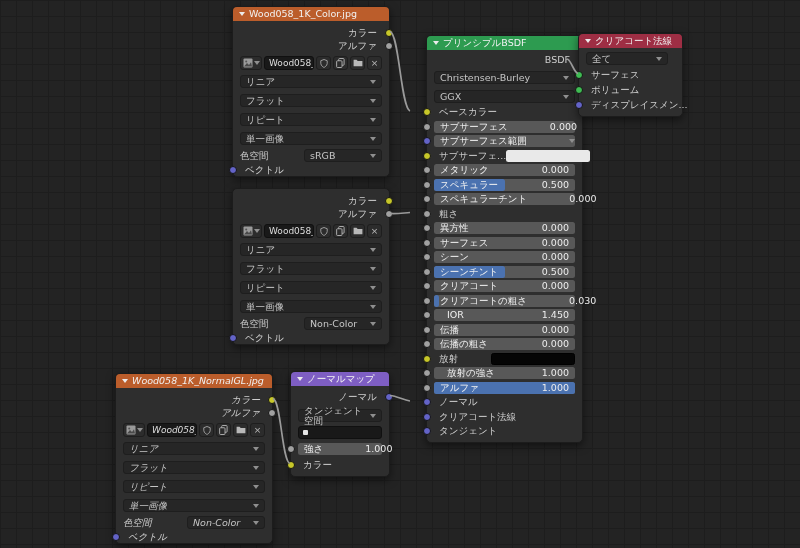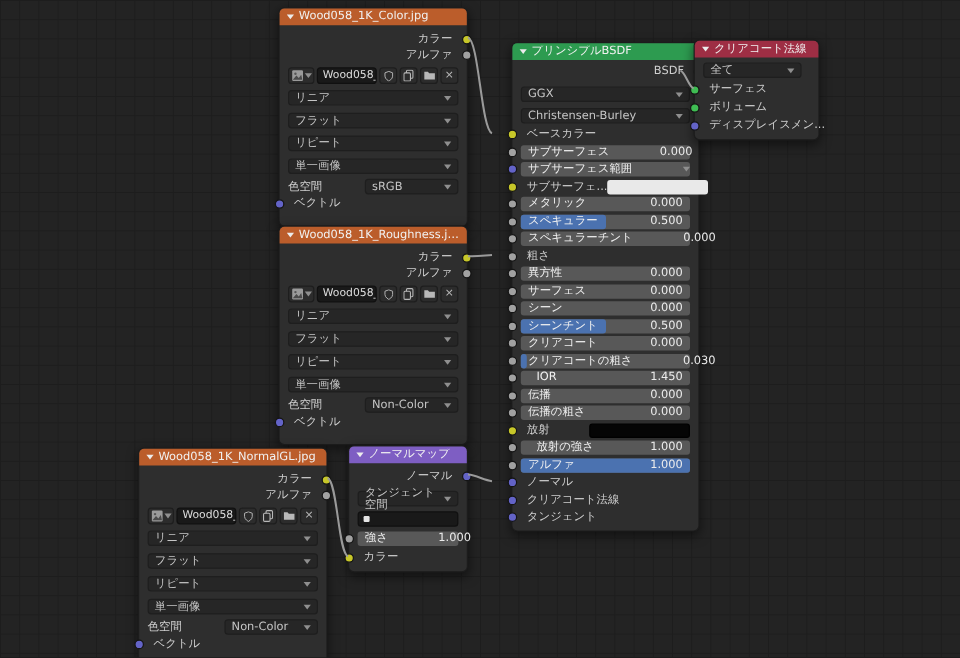--- a/index.html
+++ b/index.html
@@ -24,21 +24,21 @@
     height:14px;display:flex;align-items:center;gap:4px;
     padding:0 6px;border-radius:4px 4px 0 0;color:#f1f1f1;
     white-space:nowrap;overflow:hidden;
   }
   .h-tex{background:var(--header-texture,#bb5d2b);}
   .h-shader{background:var(--header-shader,#2d9b50);}
   .h-vector{background:var(--header-vector,#7e5ec3);}
   .h-output{background:var(--header-output,#9e2e44);}
   .tri{width:0;height:0;border-left:3px solid transparent;border-right:3px solid transparent;border-top:4px solid #ececec;flex:none;}
   .ht{overflow:hidden;text-overflow:ellipsis;white-space:nowrap;}
-  .body{padding:0 7px 12px;}
+  .body{padding:0 7px 0;}
   .row{position:relative;display:flex;align-items:center;}
   .row-out{height:13px;justify-content:flex-end;padding-right:5px;}
   .row-in{height:13px;padding-left:5px;}
   .lbl{white-space:nowrap;}
   .sock{position:absolute;width:8px;height:8px;border-radius:50%;border:1px solid #141414;top:calc(50% - 4px);z-index:3;}
   .sock.left{left:-11px;}
   .sock.right{right:-11px;}
   .s-yellow{background:var(--socket-color,#c7c729);}
   .s-gray{background:var(--socket-value,#a1a1a1);}
   .s-purple{background:var(--socket-vector,#6363c7);}
@@ -150,24 +150,20 @@
         </div>
       </div>
       <div class="row row-in" style="margin-top:1px;">
         <span class="sock left s-purple"></span>
         <span class="lbl">ベクトル</span>
       </div>
     </div>
   </div>
 
   <div class="node" style="left:232px;top:188px;width:158px;">
-    <div class="hd h-tex">
-      <i class="tri"></i>
-      <span class="ht">Wood058_1K_Roughness.jpg</span>
-    </div>
     <div class="body">
       <div class="row row-out" style="margin-top:5px;">
         <span class="lbl">カラー</span>
         <span class="sock right s-yellow"></span>
       </div>
       <div class="row row-out">
         <span class="lbl">アルファ</span>
         <span class="sock right s-gray"></span>
       </div>
       <div class="img-row">
@@ -223,21 +219,21 @@
           <i class="chev"></i>
         </div>
       </div>
       <div class="row row-in" style="margin-top:1px;">
         <span class="sock left s-purple"></span>
         <span class="lbl">ベクトル</span>
       </div>
     </div>
   </div>
 
-  <div class="node" style="left:115px;top:373px;width:158px;">
+  <div class="node" style="left:115px;top:373px;width:158px;font-style:italic;">
     <div class="hd h-tex">
       <i class="tri"></i>
       <span class="ht">Wood058_1K_NormalGL.jpg</span>
     </div>
     <div class="body">
       <div class="row row-out" style="margin-top:5px;">
         <span class="lbl">カラー</span>
         <span class="sock right s-yellow"></span>
       </div>
       <div class="row row-out">
@@ -336,26 +332,26 @@
   <div class="node" style="left:426px;top:35px;width:157px;">
     <div class="hd h-shader">
       <i class="tri"></i>
       <span class="ht">プリンシプルBSDF</span>
     </div>
     <div class="body" style="padding-bottom:5px;">
       <div class="row row-out" style="margin-top:4px;height:12px;">
         <span class="lbl">BSDF</span>
         <span class="sock right s-green"></span>
       </div>
-      <div class="dd">
-        <span>GGX</span>
-        <i class="chev"></i>
-      </div>
       <div class="dd" style="margin-top:5px;">
         <span>Christensen-Burley</span>
+        <i class="chev"></i>
+      </div>
+      <div class="dd">
+        <span>GGX</span>
         <i class="chev"></i>
       </div>
 
       <div class="brows">
         <div class="prow">
           <span class="sock left s-yellow"></span>
           <span class="lbl">ベースカラー</span>
         </div>
         <div class="slider">
           <span class="sock left s-gray"></span>

